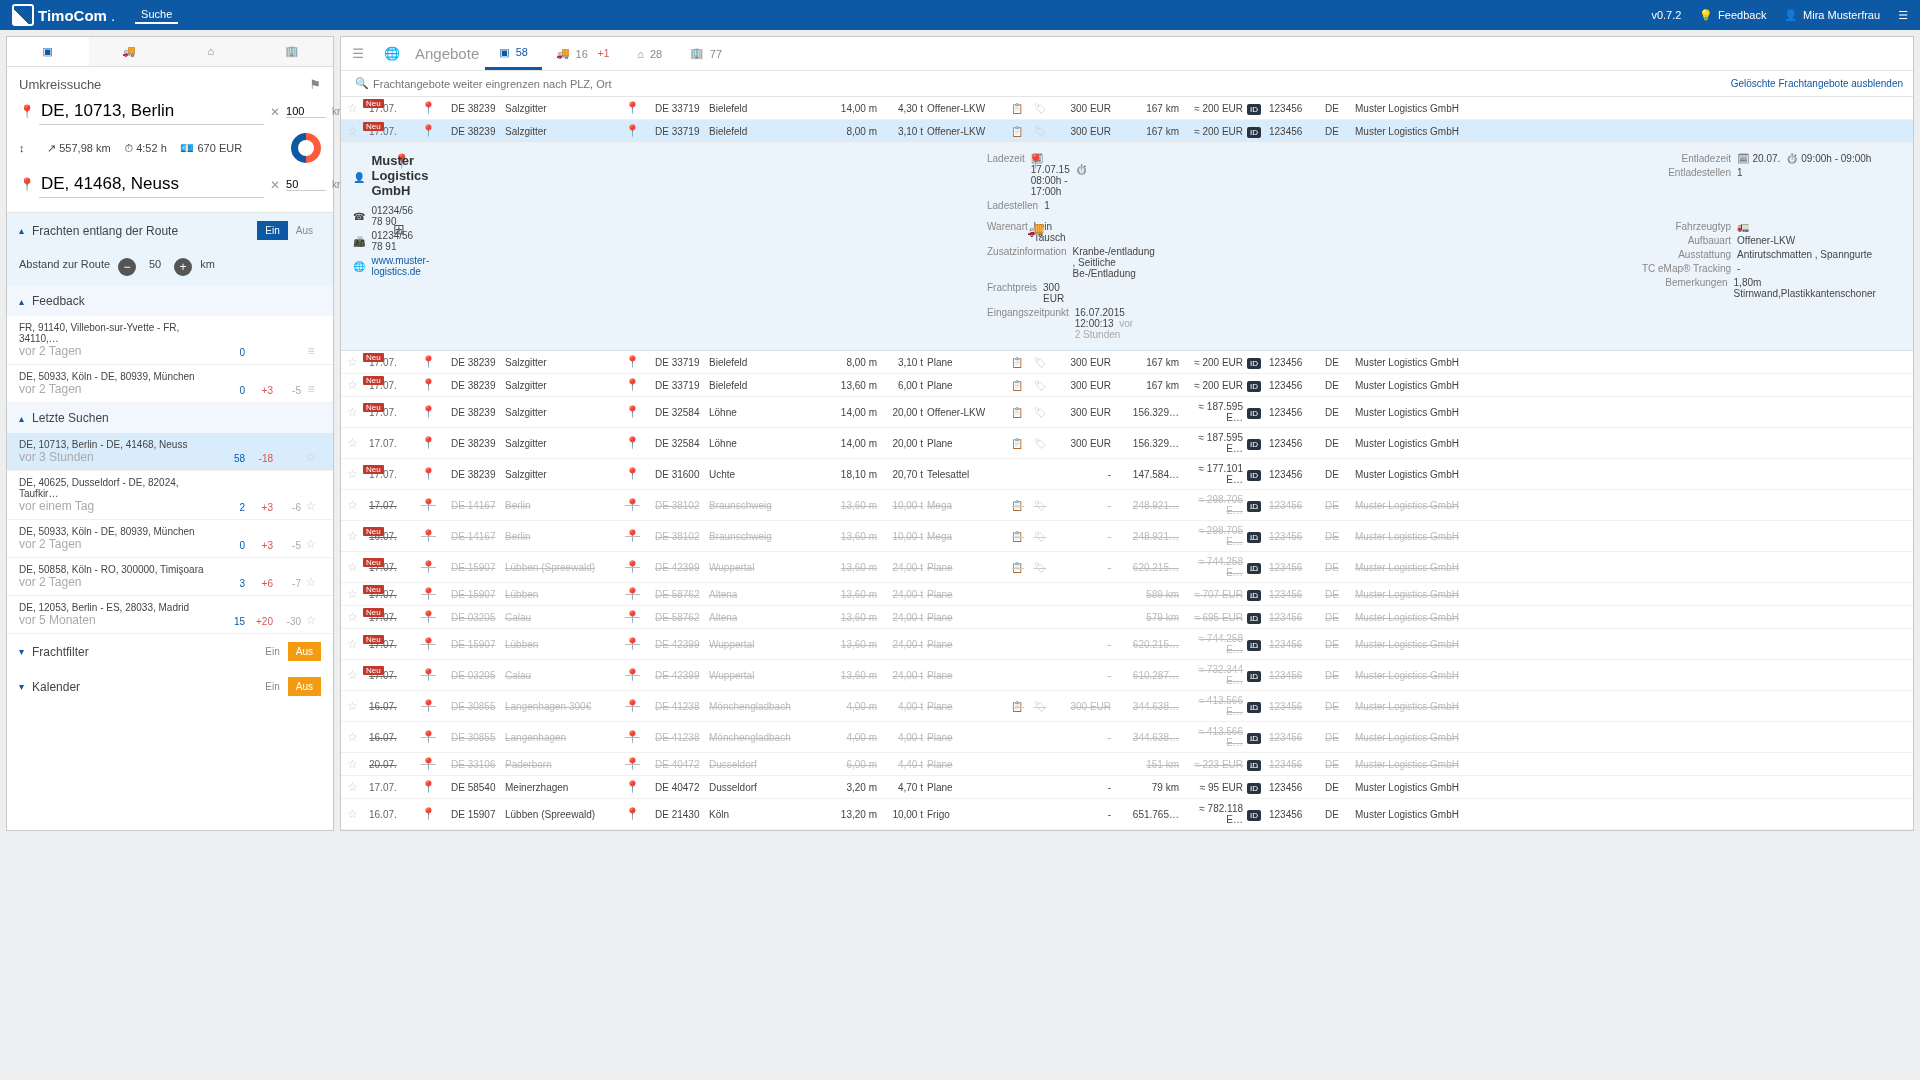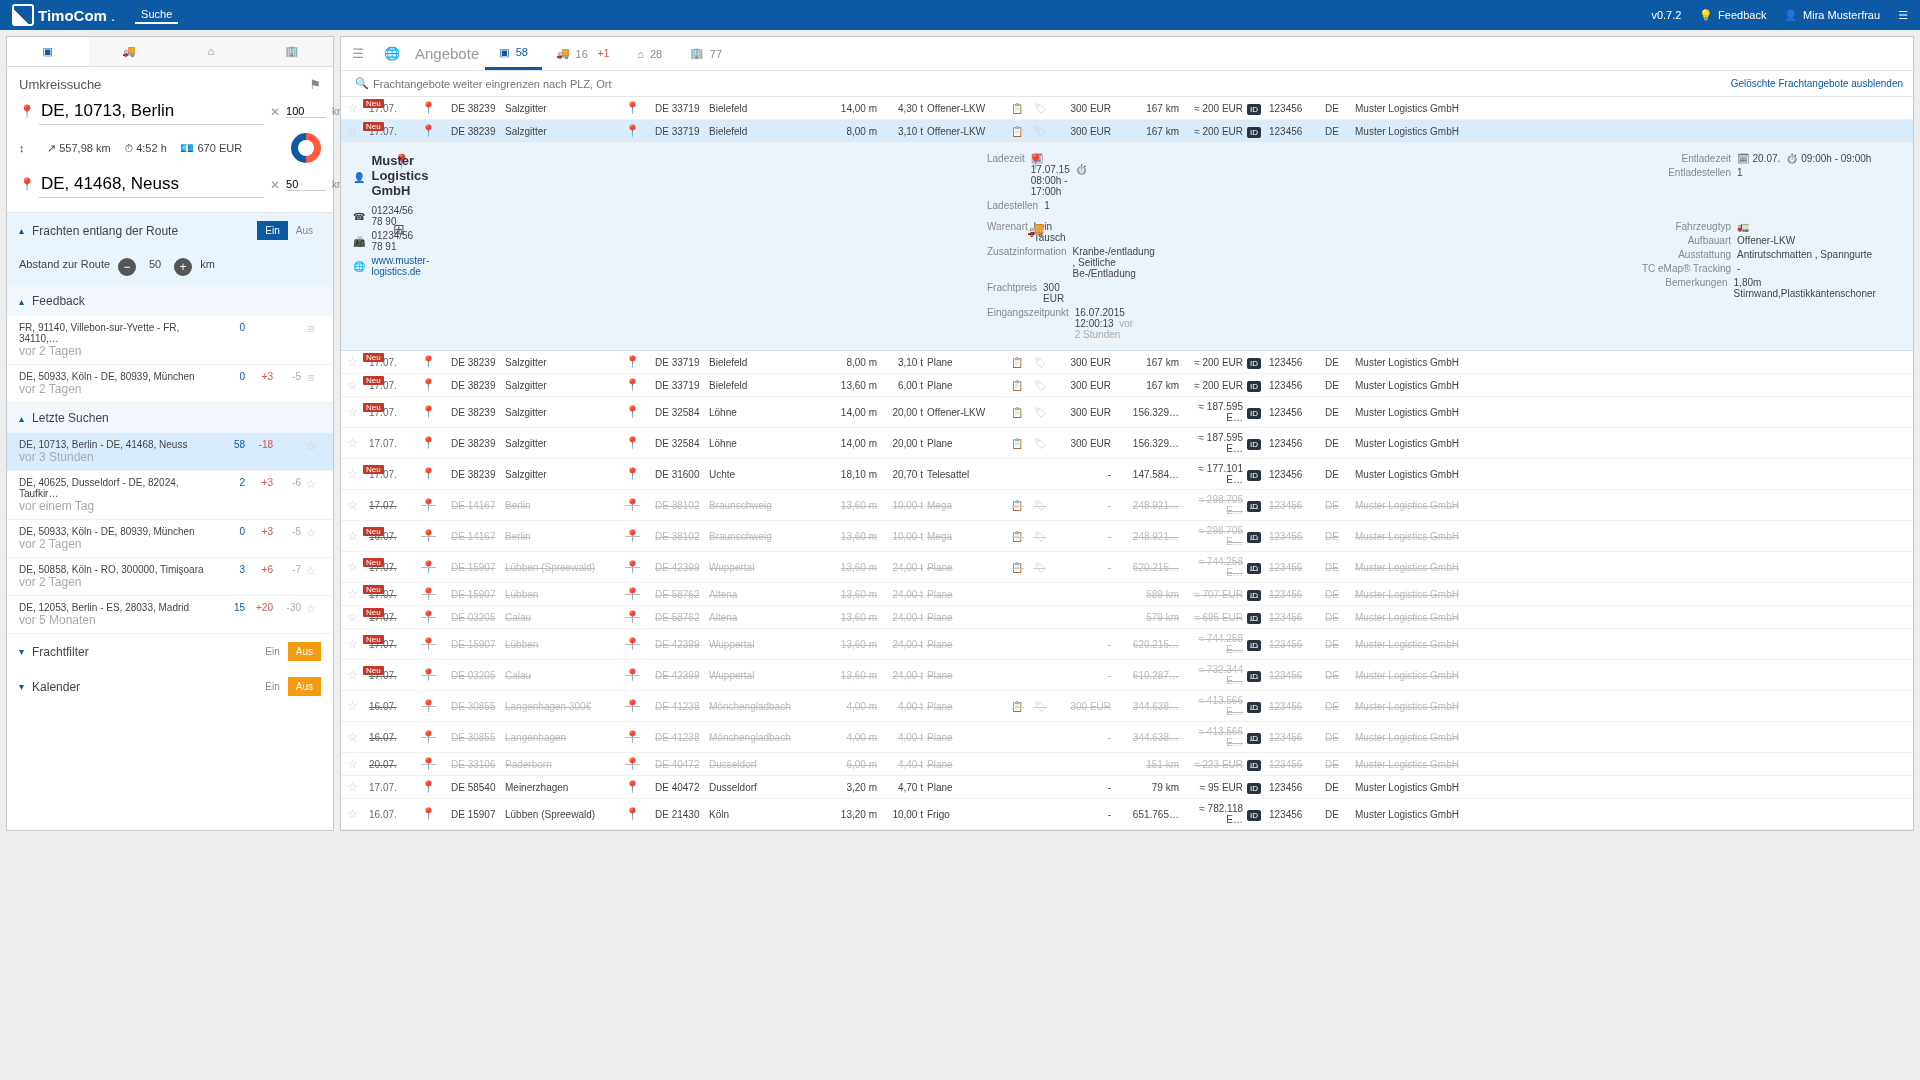--- a/index.html
+++ b/index.html
@@ -29,21 +29,21 @@
 .metric-row span{display:flex;align-items:center;gap:3px}
 .donut{width:30px;height:30px;border-radius:50%;background:conic-gradient(#ff5a3c 0 50%,#0e59a4 50% 100%);margin-left:auto;position:relative}
 .donut::after{content:"";position:absolute;inset:7px;border-radius:50%;background:#fff}
 .section-head{background:#f1f7fc;padding:8px 12px;display:flex;align-items:center;font-size:12px;color:#444;cursor:pointer}
 .section-head .chev{margin-right:8px;color:#0e59a4;font-size:10px}
 .toggle{margin-left:auto;display:flex}
 .toggle span{padding:4px 8px;font-size:10px;cursor:pointer}
 .toggle .on{background:#0e59a4;color:#fff}
 .toggle .off{color:#888}
 .toggle .orange{background:#f39c12;color:#fff}
-.list-item{padding:6px 12px;border-bottom:1px solid #f0f0f0;display:flex;align-items:flex-start;font-size:10px}
+.list-item{padding:6px 12px;border-bottom:1px solid #f0f0f0;display:flex;align-items:flex-end;font-size:10px}
 .list-item .txt{flex:1;color:#444}
 .list-item .sub{color:#aaa;font-size:12px}
 .list-item .num{width:28px;text-align:right;color:#0e59a4}
 .list-item .num.red{color:#d9534f}
 .list-item .num.grey{color:#aaa}
 .list-item .star{width:20px;text-align:center;color:#ccc}
 .list-item.sel{background:#d9ecfb}
 .abstand{background:#eaf4fc;padding:10px 12px;display:flex;gap:8px;font-size:11px;color:#444}
 .circ{width:18px;height:18px;border-radius:50%;background:#555;color:#fff;display:flex;align-items:center;justify-content:center;font-size:12px;cursor:pointer}
 

